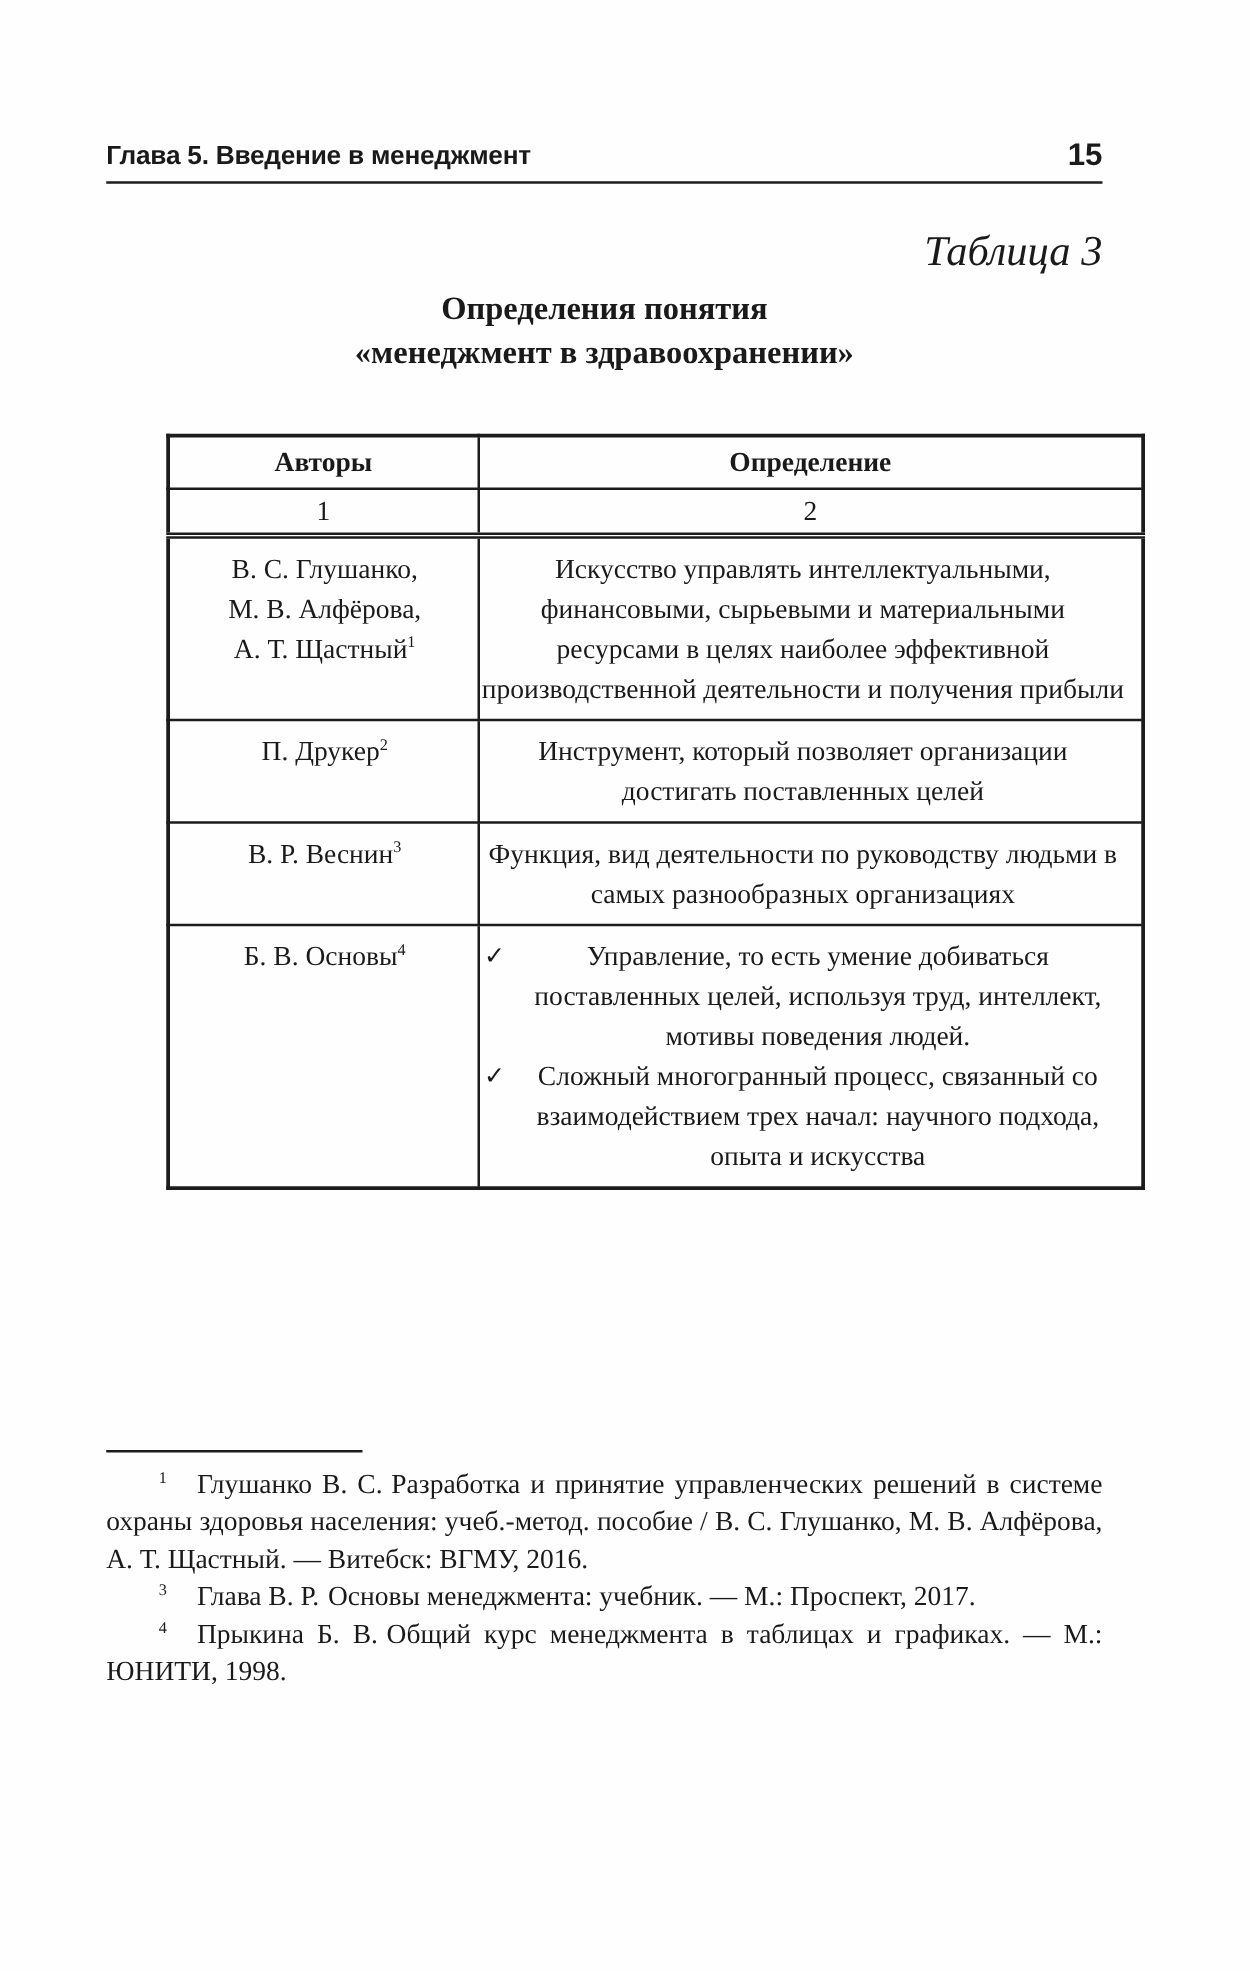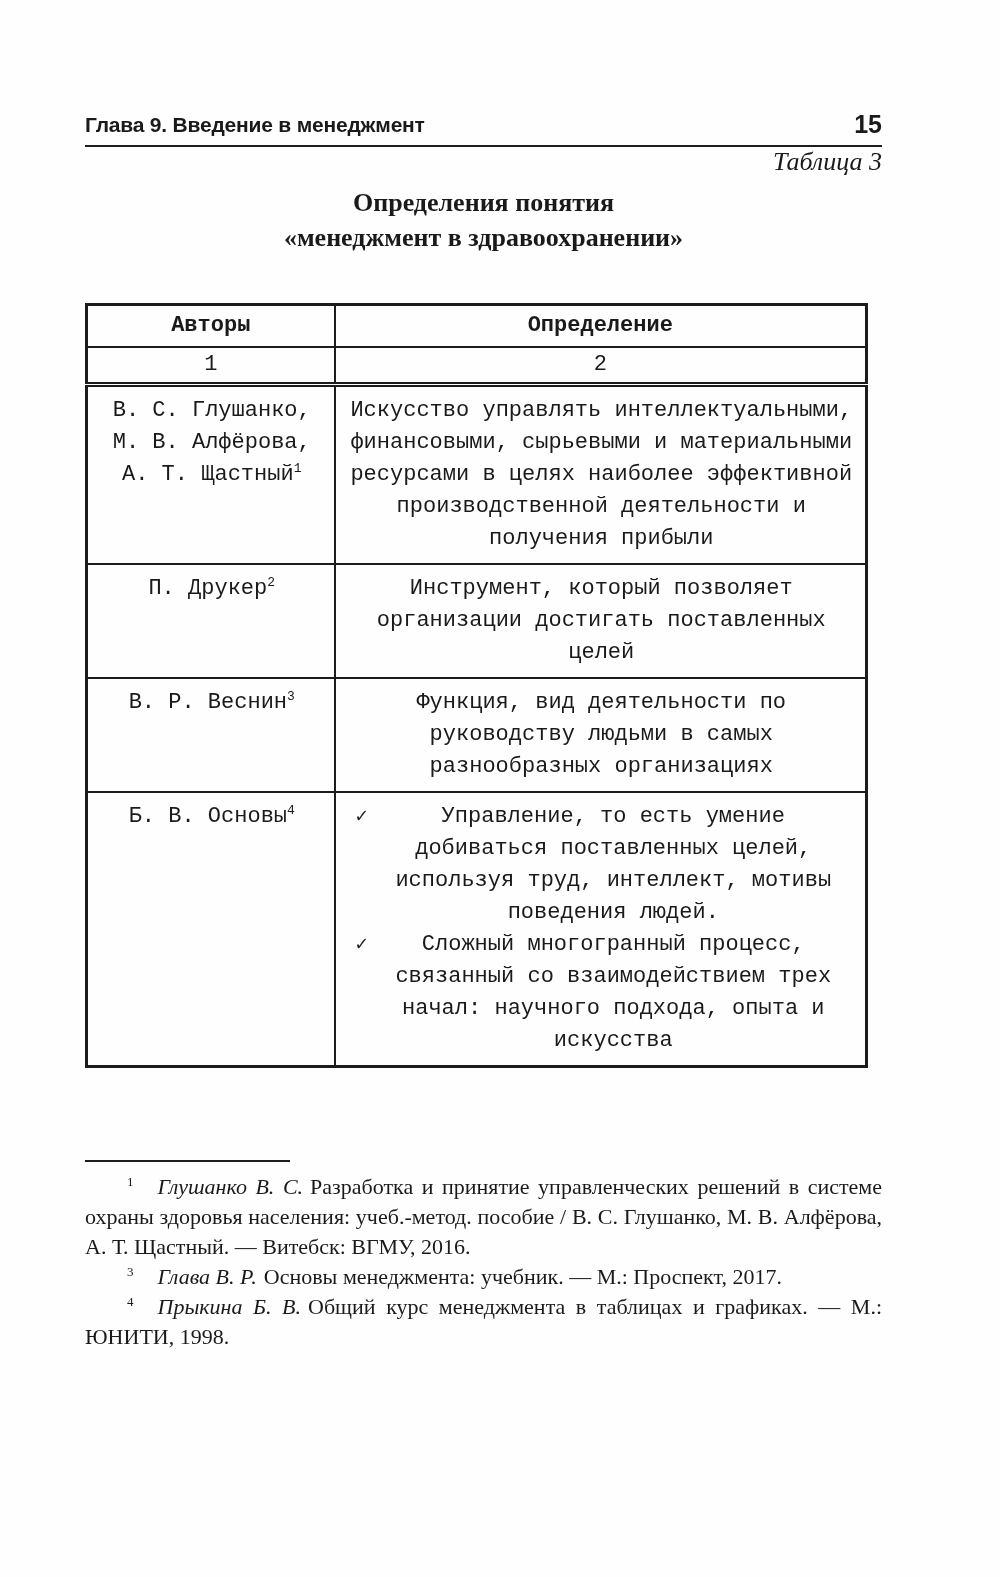--- a/index.html
+++ b/index.html
@@ -38,46 +38,48 @@
     font-size: 25px;
     line-height: 1;
   }
   .head-rule {
     border: none;
     border-top: 2px solid #1d1d1d;
     margin: 8px 0 0 0;
   }
 
   .table-caption {
+    margin-top: 36px;
     text-align: right;
     font-family: "Liberation Serif", serif;
     font-style: italic;
-    font-size: 26px;
+    font-size: 34px;
   }
 
   .table-title {
     margin: 8px 0 0 0;
     text-align: center;
     font-family: Liberation Serif, serif;
     font-weight: 700;
     font-size: 26px;
     line-height: 35px;
   }
   .table-title span { display: block; }
 
   
   table.defs {
     margin-top: 48px;
     width: 780px;
     border-collapse: collapse;
     table-layout: fixed;
     border: 3px solid #1c1c1c;
-    font-family: Liberation Mono, monospace;
+    font-family: Liberation Serif, serif;
     font-size: 22px;
     line-height: 32px;
+    margin-left: 48px;
   }
   table.defs col.c1 { width: 248px; }
   table.defs col.c2 { width: 532px; }
   table.defs th, table.defs td {
     border: 2px solid #1c1c1c;
     vertical-align: top;
     text-align: center;
   }
   tr.col-head th {
     font-weight: 700;
@@ -85,21 +87,21 @@
     padding: 4px 8px;
     font-size: 22px;
   }
   tr.col-num td {
     text-align: center;
     padding: 1px 8px;
     border-bottom: 5px double #1c1c1c;
   }
   td.author-cell { padding: 8px 10px 8px 12px; }
   td.author-cell .author-name { white-space: pre-line; }
-  td.def-cell { padding: 8px 12px 8px 14px; }
+  td.def-cell { padding: 8px 12px 8px 0; }
   sup.fn-ref {
     font-size: 13px;
     line-height: 0;
   }
   .bullet {
     display: flex;
     align-items: flex-start;
   }
   .bullet .check {
     flex: 0 0 24px;
@@ -127,32 +129,31 @@
     margin: 0;
     text-align: justify;
     text-indent: 42px;
   }
   p.footnote sup.fn-num {
     font-size: 13px;
     line-height: 0;
     margin-right: 24px;
   }
   p.footnote .fn-author {
-    font-style: italic;
     margin-right: 7px;
   }
 </style>
 </head>
 <body>
 
 <div class="page">
   <div class="content">
 
     <div class="running-head">
-      <span class="chapter-heading">Глава 9. Введение в менеджмент</span>
+      <span class="chapter-heading">Глава 5. Введение в менеджмент</span>
       <span class="page-number">15</span>
     </div>
     <hr class="head-rule">
 
     <div class="table-caption">Таблица 3</div>
 
     <h1 class="table-title">
       <span>Определения понятия</span>
       <span>«менеджмент в здравоохранении»</span>
     </h1>

